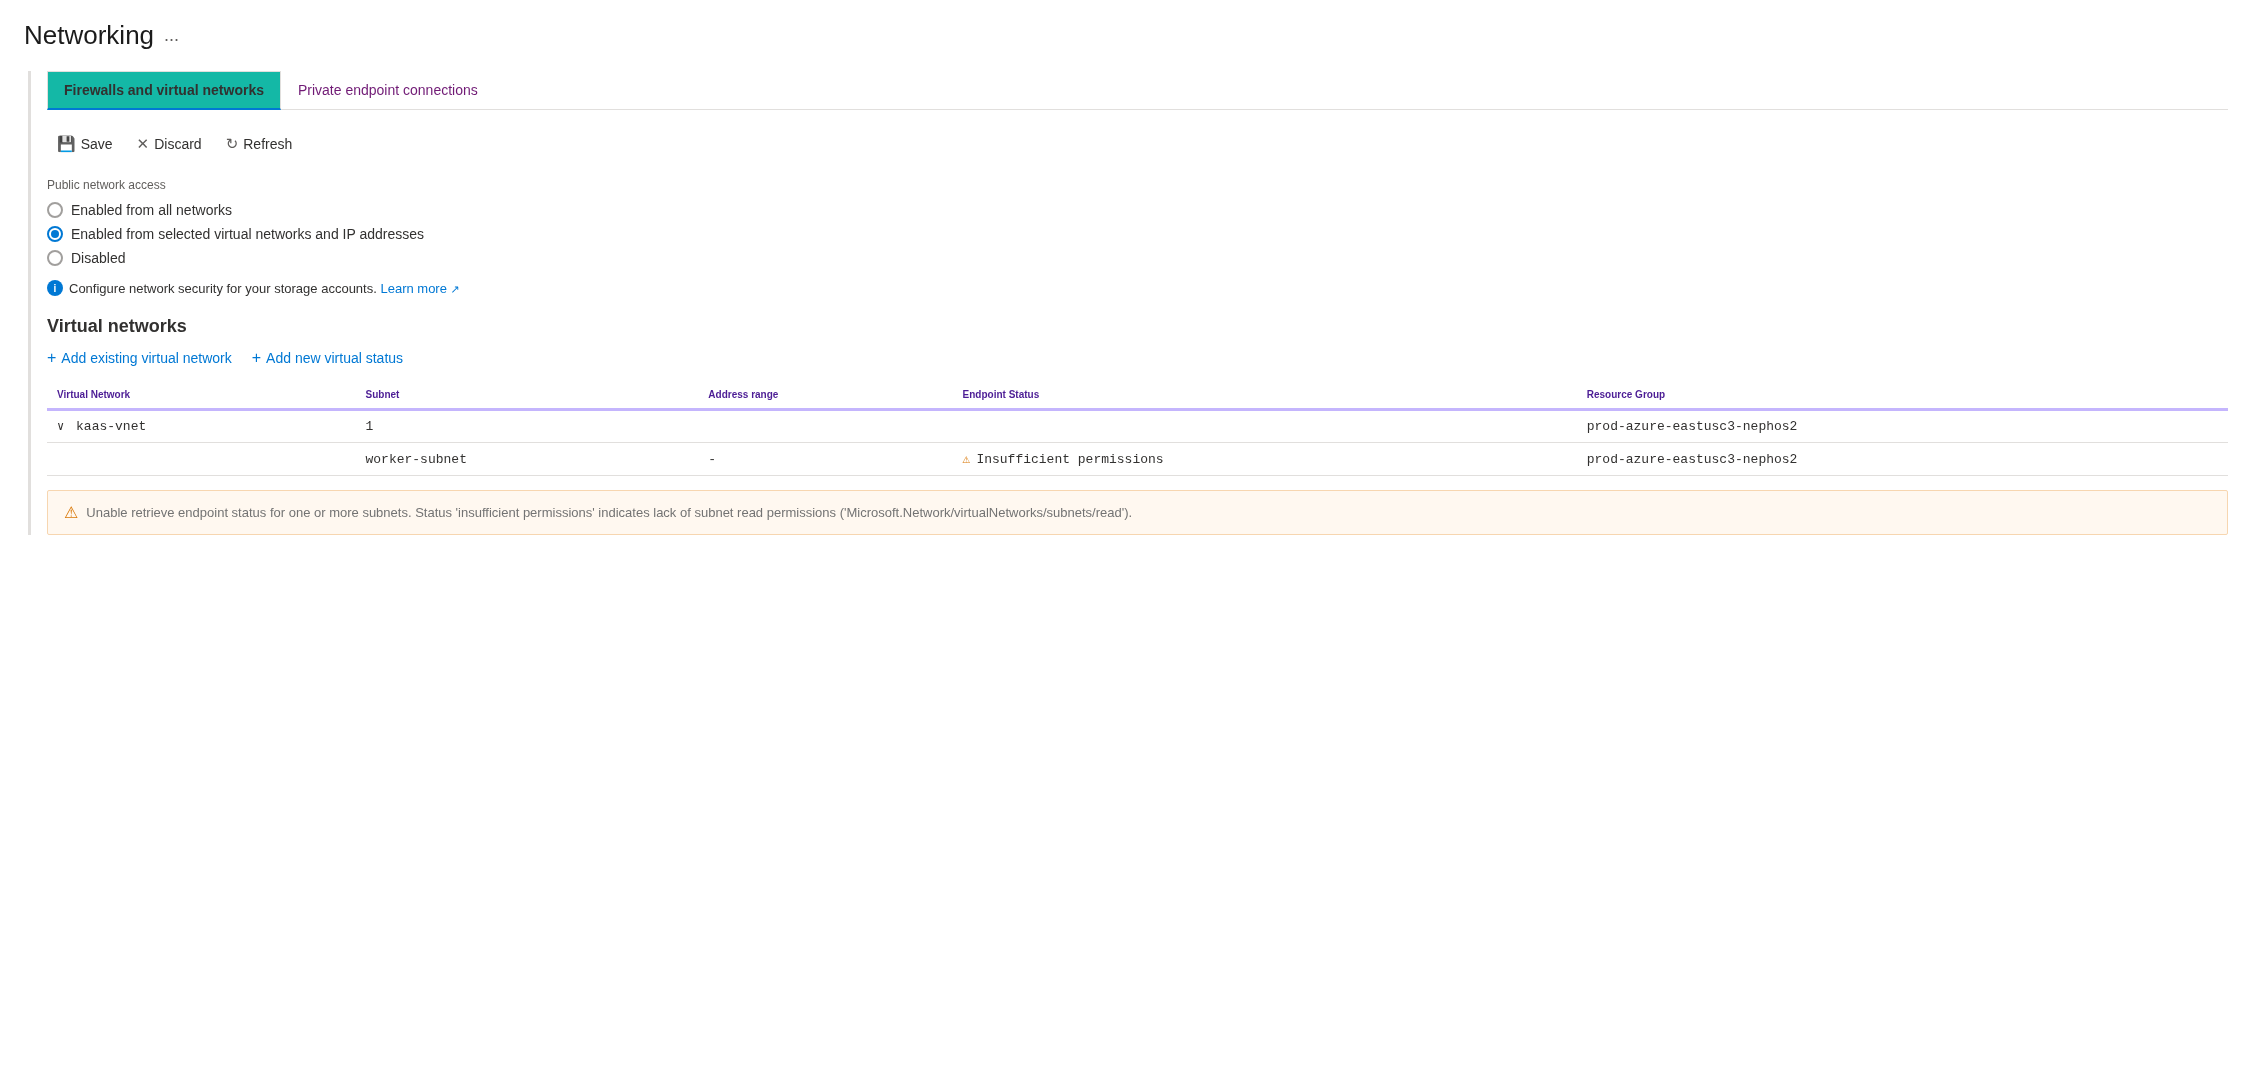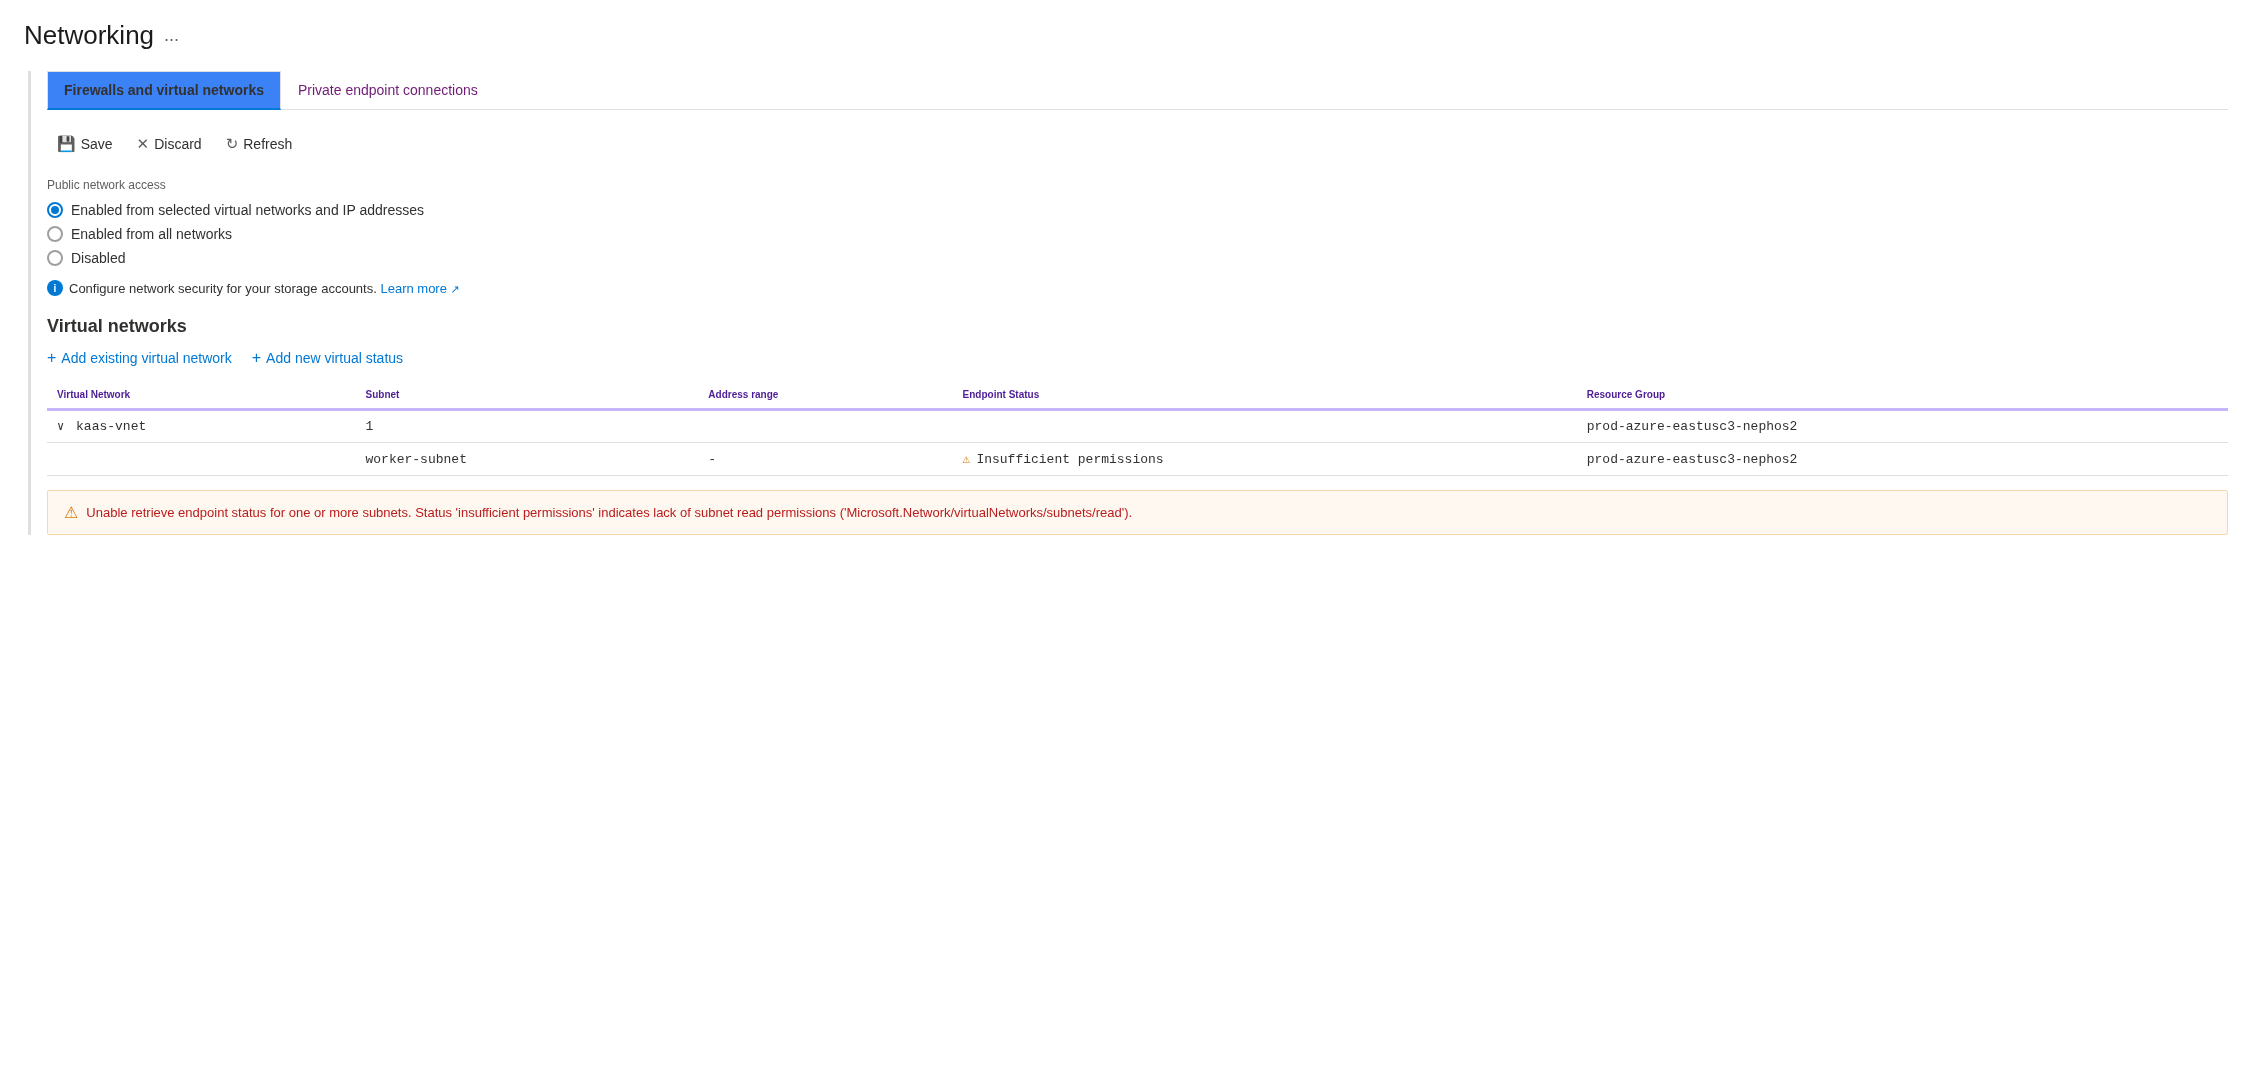--- a/index.html
+++ b/index.html
@@ -38,21 +38,21 @@
       padding: 10px 16px;
       cursor: pointer;
       font-size: 14px;
       color: #701a75;
       border: 1px solid transparent;
       margin-bottom: -1px;
     }
     .tab.active {
       border: 1px solid #e1dfdd;
       border-bottom: 2px solid #0078d4;
-      background: #3b82f6;
+      background: #14b8a6;
       font-weight: 600;
       color: #323130;
     }
     .toolbar {
       display: flex;
       gap: 4px;
       margin-bottom: 20px;
       align-items: center;
     }
     .toolbar-btn {
@@ -210,21 +210,21 @@
       border-radius: 2px;
       margin-top: 14px;
     }
     .warning-icon {
       color: #d97706;
       font-size: 16px;
       flex-shrink: 0;
     }
     .warning-text {
       font-size: 13px;
-      color: #b91c1c;
+      color: #737373;
     }
     .insufficient-cell {
       display: flex;
       align-items: center;
       gap: 6px;
       color: #323130;
     }
     .warn-small {
       color: #d97706;
       font-size: 13px;
@@ -262,27 +262,27 @@
       <span class="btn-icon">↻</span>
       <span>Refresh</span>
     </button>
   </div>
 
   <div class="section">
     <div class="section-label">Public network access</div>
     <div class="radio-group">
 
       <label class="radio-item">
+        <div class="radio-circle"></div>
+        <span class="radio-label">Enabled from all networks</span>
+      </label>
+
+      <label class="radio-item">
         <div class="radio-circle checked"></div>
         <span class="radio-label">Enabled from selected virtual networks and IP addresses</span>
-      </label>
-
-      <label class="radio-item">
-        <div class="radio-circle"></div>
-        <span class="radio-label">Enabled from all networks</span>
       </label>
 
       <label class="radio-item">
         <div class="radio-circle"></div>
         <span class="radio-label">Disabled</span>
       </label>
     </div>
 
     <div class="info-row">
       <div class="info-icon">i</div>

